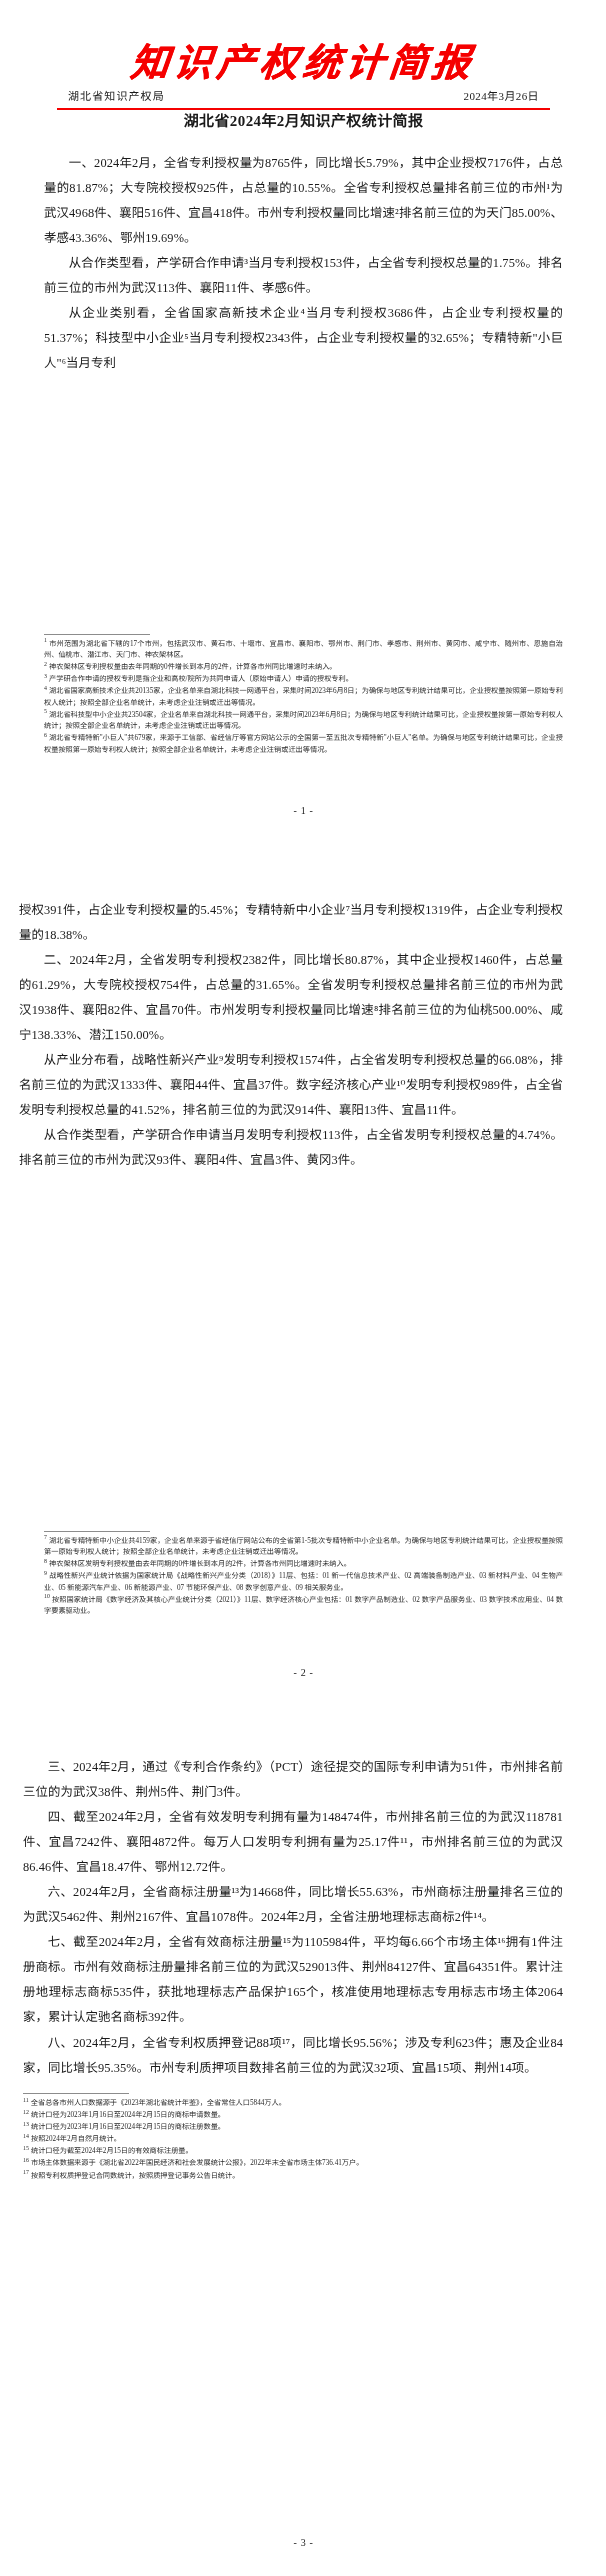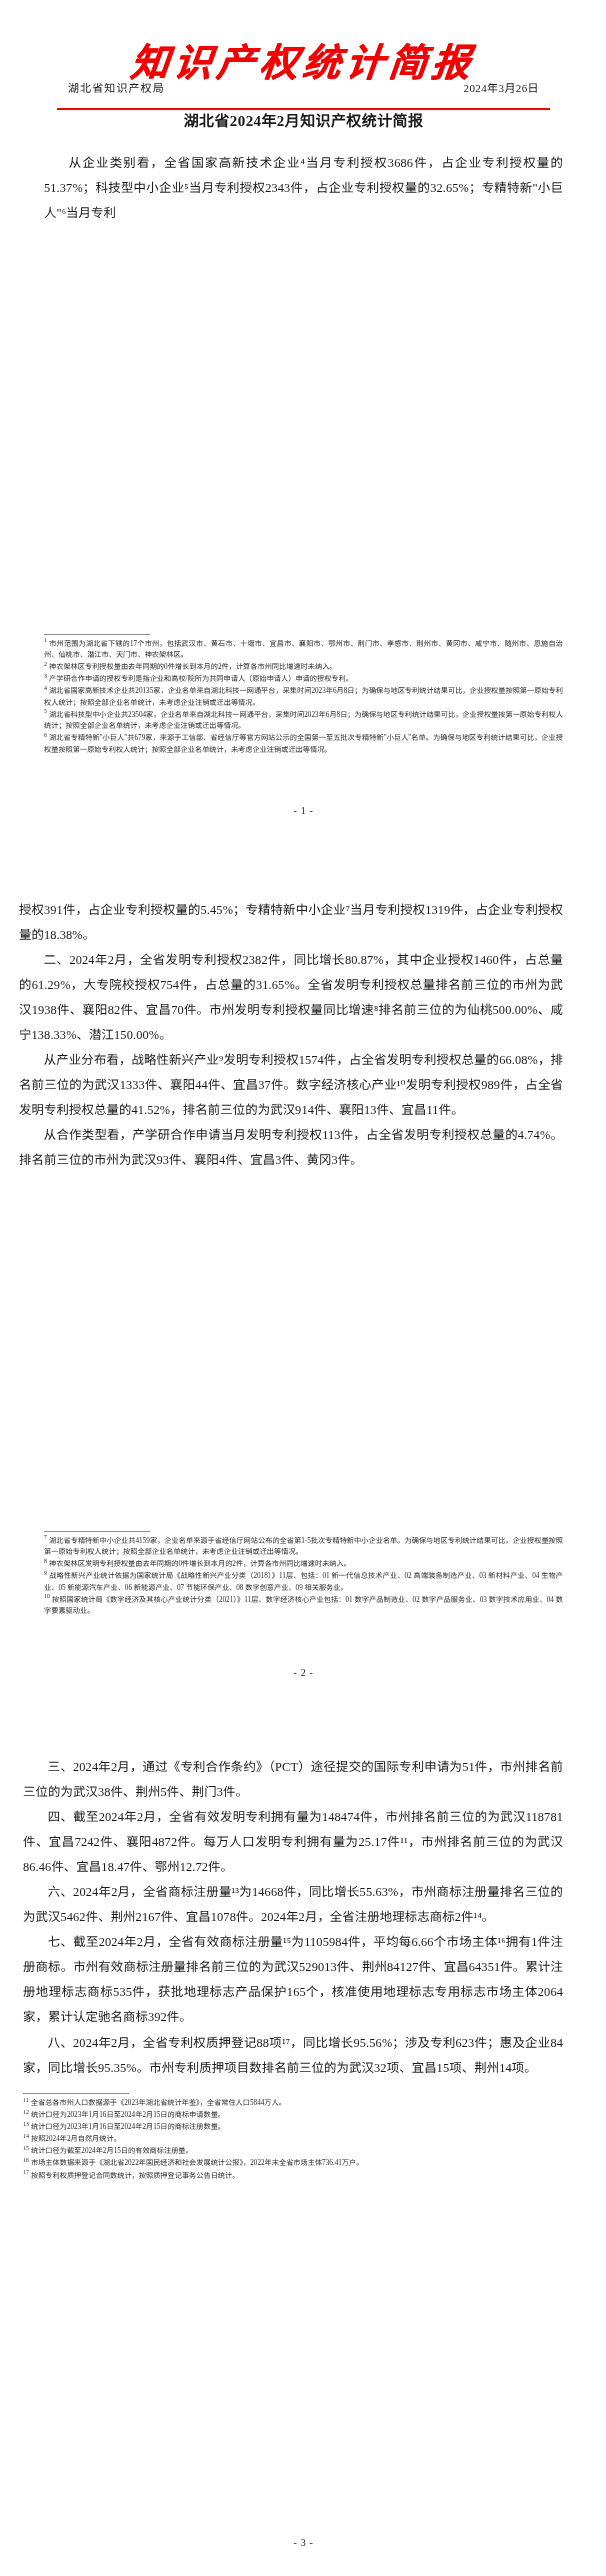--- a/index.html
+++ b/index.html
@@ -46,21 +46,21 @@
     letter-spacing: 5px;
     line-height: 1;
     white-space: nowrap;
     transform: skewX(-6deg);
     display: inline-block;
     text-shadow: 0.4px 0 0 #f50000, -0.4px 0 0 #f50000;
   }
   .issue-line {
     display: flex;
     justify-content: space-between;
-    align-items: flex-start;
+    align-items: flex-end;
     padding: 0 24px;
     height: 24px;
     font-size: 11px;
     letter-spacing: 0.4px;
   }
   .issue-org { letter-spacing: 1.1px; }
   .issue-date { letter-spacing: 0.4px; }
   .red-rule {
     height: 2.1px;
     background: #f50000;
@@ -152,20 +152,22 @@
     </div>
 
     <div class="issue-line">
       <span class="issue-org">湖北省知识产权局</span>
       <span class="issue-date">2024年3月26日</span>
     </div>
     <div class="red-rule"></div>
 
     <div class="doc-title">湖北省2024年2月知识产权统计简报</div>
 
+    <p class="para">一、2024年2月，全省专利授权量为8765件，同比增长5.79%，其中企业授权7176件，占总量的81.87%；大专院校授权925件，占总量的10.55%。全省专利授权总量排名前三位的市州¹为武汉4968件、襄阳516件、宜昌418件。市州专利授权量同比增速²排名前三位的为天门85.00%、孝感43.36%、鄂州19.69%。</p>
+    <p class="para">从合作类型看，产学研合作申请³当月专利授权153件，占全省专利授权总量的1.75%。排名前三位的市州为武汉113件、襄阳11件、孝感6件。</p>
     <p class="para">从企业类别看，全省国家高新技术企业⁴当月专利授权3686件，占企业专利授权量的51.37%；科技型中小企业⁵当月专利授权2343件，占企业专利授权量的32.65%；专精特新"小巨人"⁶当月专利</p>
 
     <div class="footnotes p1-fn">
       <div class="fn-rule"></div>
       <p class="fn"><span class="fn-num">1</span><span>市州范围为湖北省下辖的17个市州，包括武汉市、黄石市、十堰市、宜昌市、襄阳市、鄂州市、荆门市、孝感市、荆州市、黄冈市、咸宁市、随州市、恩施自治州、仙桃市、潜江市、天门市、神农架林区。</span></p>
       <p class="fn"><span class="fn-num">2</span><span>神农架林区专利授权量由去年同期的0件增长到本月的2件，计算各市州同比增速时未纳入。</span></p>
       <p class="fn"><span class="fn-num">3</span><span>产学研合作申请的授权专利是指企业和高校/院所为共同申请人（原始申请人）申请的授权专利。</span></p>
       <p class="fn"><span class="fn-num">4</span><span>湖北省国家高新技术企业共20135家，企业名单来自湖北科技一网通平台，采集时间2023年6月8日；为确保与地区专利统计结果可比，企业授权量按照第一原始专利权人统计；按照全部企业名单统计，未考虑企业注销或迁出等情况。</span></p>
       <p class="fn"><span class="fn-num">5</span><span>湖北省科技型中小企业共23504家，企业名单来自湖北科技一网通平台，采集时间2023年6月8日；为确保与地区专利统计结果可比，企业授权量按第一原始专利权人统计；按照全部企业名单统计，未考虑企业注销或迁出等情况。</span></p>
       <p class="fn"><span class="fn-num">6</span><span>湖北省专精特新"小巨人"共679家，来源于工信部、省经信厅等官方网站公示的全国第一至五批次专精特新"小巨人"名单。为确保与地区专利统计结果可比，企业授权量按照第一原始专利权人统计；按照全部企业名单统计，未考虑企业注销或迁出等情况。</span></p>

